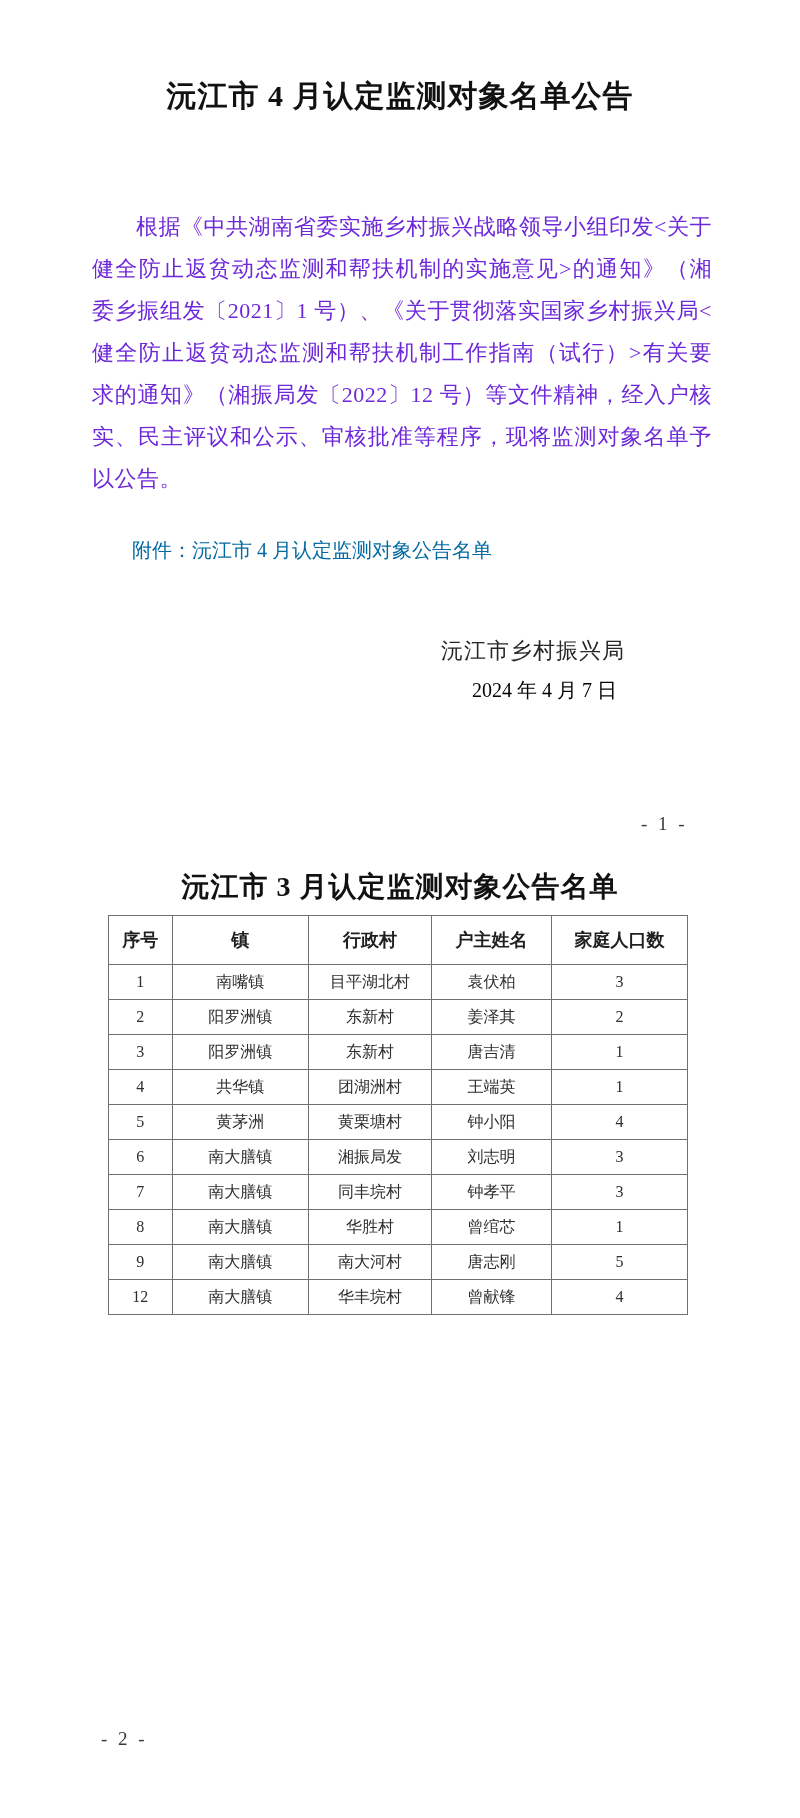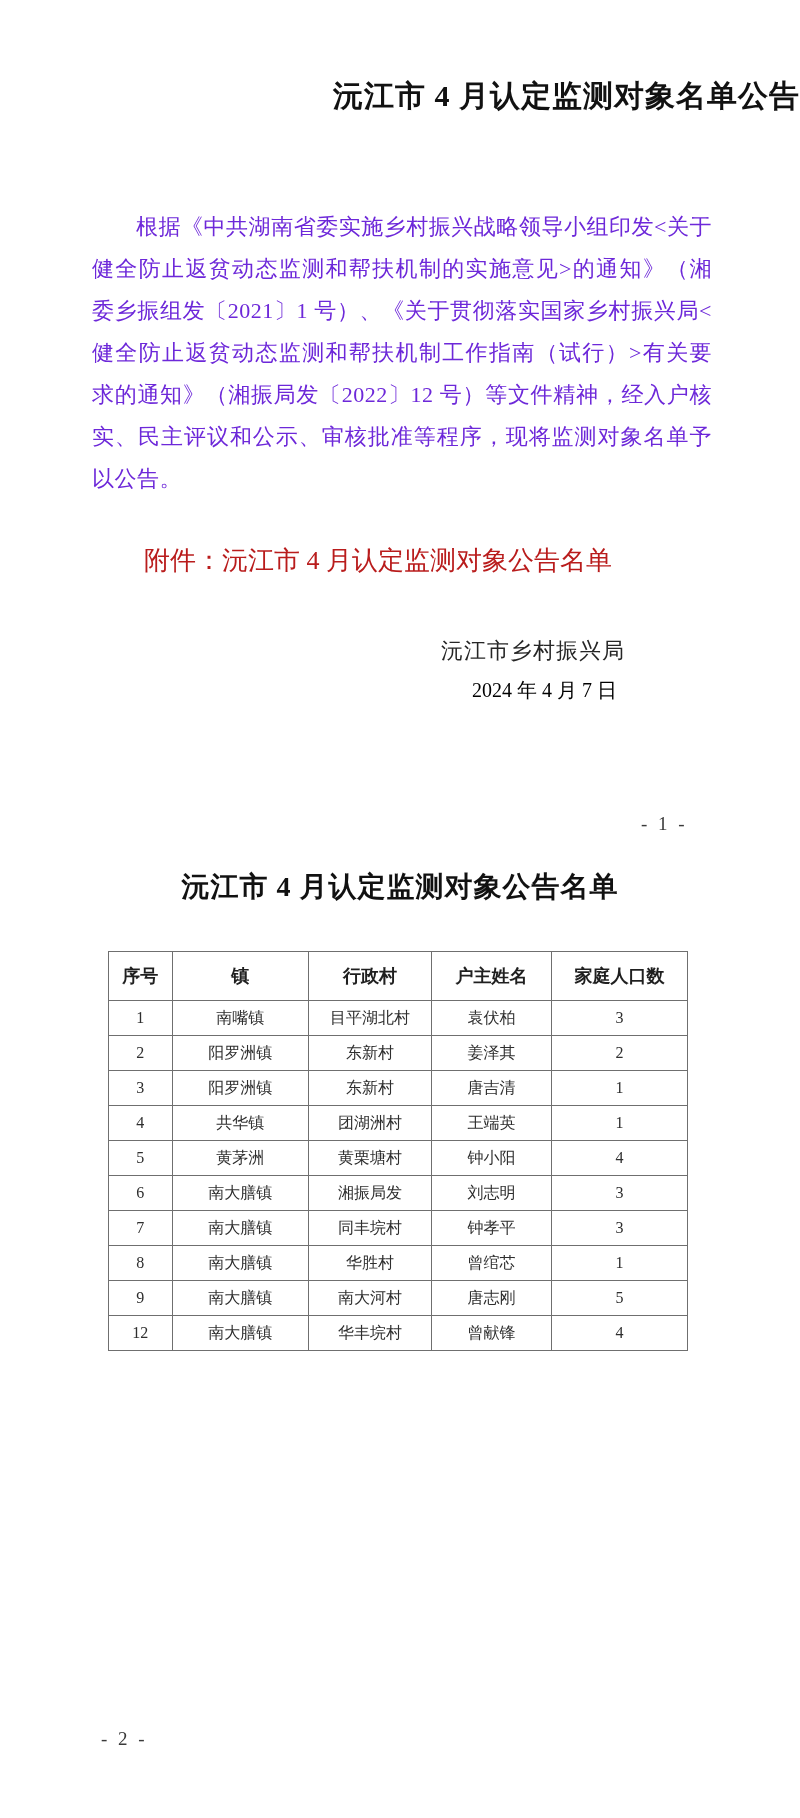--- a/index.html
+++ b/index.html
@@ -7,52 +7,52 @@
     width: 800px; height: 1818px;
     background: #ffffff;
     font-family: "Liberation Serif", "DejaVu Serif", serif;
     color: #1c1c1c;
     position: relative;
   }
   .page { position: absolute; left: 0; top: 0; width: 800px; height: 1818px; }
 
   .doc-title1 {
     position: absolute; top: 56px; left: 0; width: 100%;
-    text-align: right; font-size: 30px; font-weight: bold;
+    text-align: center; font-size: 30px; font-weight: bold;
     letter-spacing: 1px; color: #111;
   }
   .para {
     position: absolute; top: 184px; left: 92px; width: 620px;
     font-size: 22px; line-height: 42px;
     text-align: justify; text-indent: 2em;
     letter-spacing: 0.5px; color: #6d28d9;
   }
   .attachment {
     position: absolute; top: 517px; left: 92px; width: 620px;
-    font-size: 26px; text-indent: 2em; color: #b91c1c;
+    font-size: 20px; text-indent: 2em; color: #0369a1;
   }
   .signer {
     position: absolute; top: 636px; right: 175px;
     font-size: 22px; color: #262626; letter-spacing: 1px; text-align: center;
   }
   .sign-date {
     position: absolute; top: 677px; right: 183px;
     font-size: 20px; color: #000000; margin-left: 40px;
   }
   .pagenum { font-size: 19px; color: #3a3a3a; letter-spacing: 3px; }
   .pagenum-1 { position: absolute; top: 813px; left: 641px; }
   .pagenum-2 { position: absolute; top: 1728px; left: 101px; }
 
   .doc-title2 {
     position: absolute; top: 845px; left: 0; width: 100%;
     text-align: center; font-size: 28px; font-weight: bold;
     letter-spacing: 1px; color: #111;
   }
 
-  .table-wrap { position: absolute; top: 915px; left: 108px; width: 580px; margin-top: 36px; }
+  .table-wrap { position: absolute; top: 915px; left: 108px; width: 580px; }
   table.roster {
     border-collapse: collapse; width: 100%; table-layout: fixed;
   }
   table.roster th, table.roster td {
     border: 1px solid #6f6f6f;
     text-align: center; vertical-align: middle;
     overflow: hidden; white-space: nowrap;
     font-family: "Liberation Serif", "DejaVu Serif", serif;
   }
   table.roster th {
@@ -77,21 +77,21 @@
   <p class="para">根据《中共湖南省委实施乡村振兴战略领导小组印发&lt;关于健全防止返贫动态监测和帮扶机制的实施意见&gt;的通知》（湘委乡振组发〔2021〕1 号）、《关于贯彻落实国家乡村振兴局&lt;健全防止返贫动态监测和帮扶机制工作指南（试行）&gt;有关要求的通知》（湘振局发〔2022〕12 号）等文件精神，经入户核实、民主评议和公示、审核批准等程序，现将监测对象名单予以公告。</p>
 
   <p class="attachment">附件：沅江市 4 月认定监测对象公告名单</p>
 
   <div class="signer">沅江市乡村振兴局</div>
 
   <div class="sign-date">2024 年 4 月 7 日</div>
 
   <div class="pagenum pagenum-1">- 1 -</div>
 
-  <h2 class="doc-title2">沅江市 4 月认定监测对象公告名单</h2>
+  <h2 class="doc-title2">沅江市 3 月认定监测对象公告名单</h2>
 
   <div class="table-wrap">
     <table class="roster">
       <colgroup>
         <col class="c-idx">
           <col class="c-town">
           <col class="c-vill">
           <col class="c-name">
           <col class="c-count">
       </colgroup>

